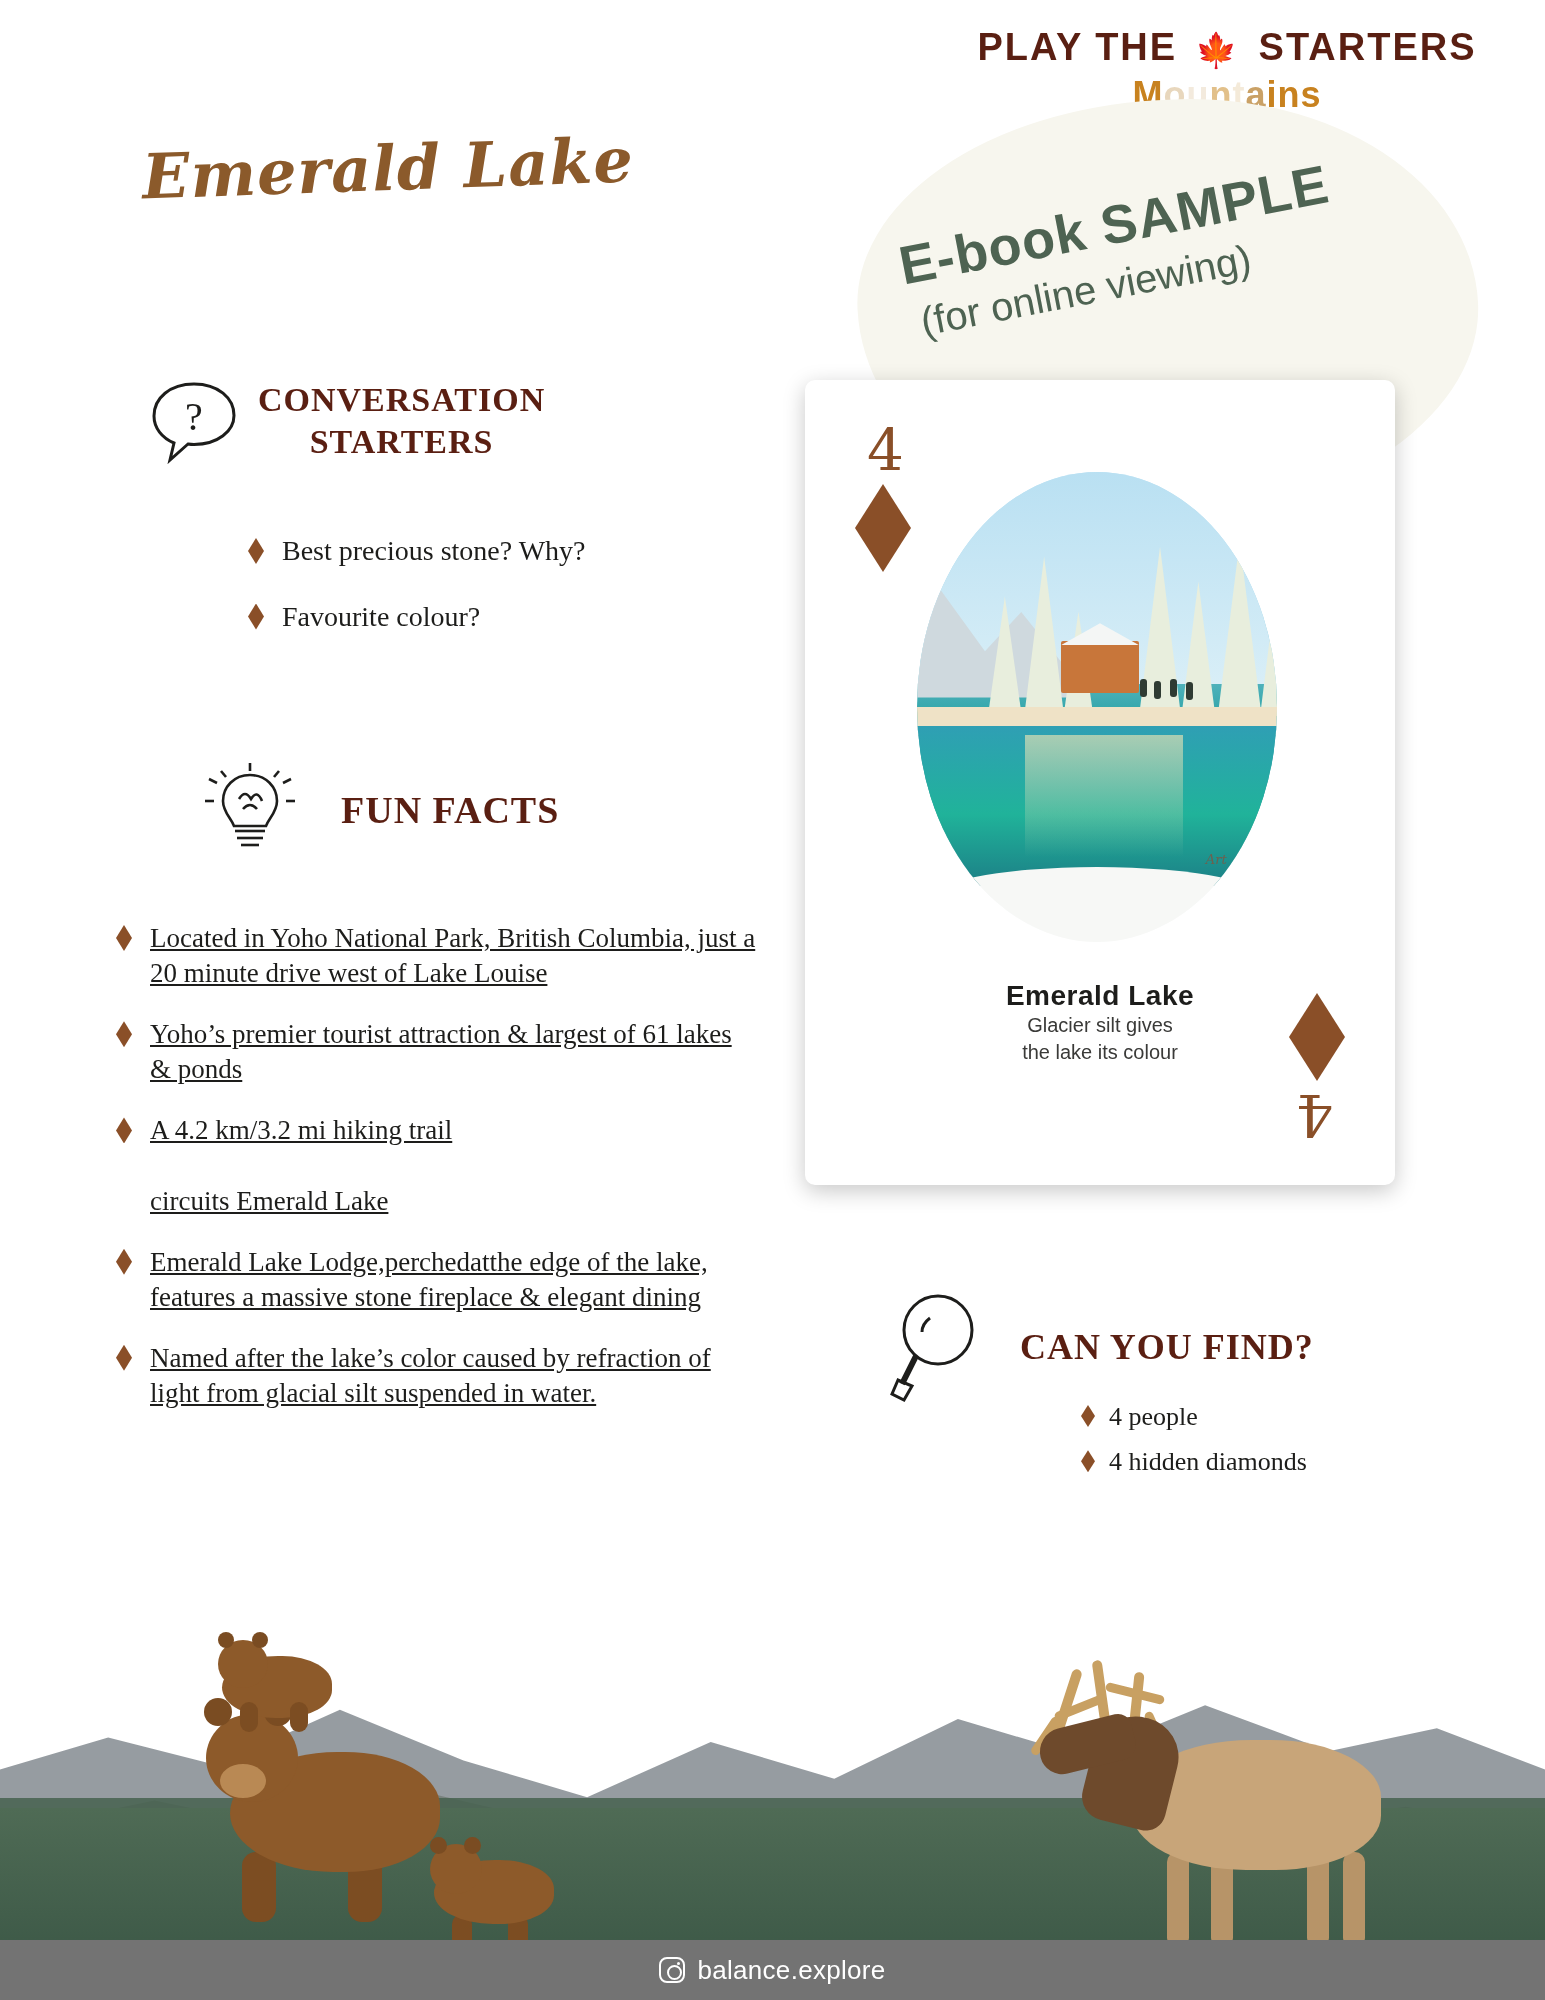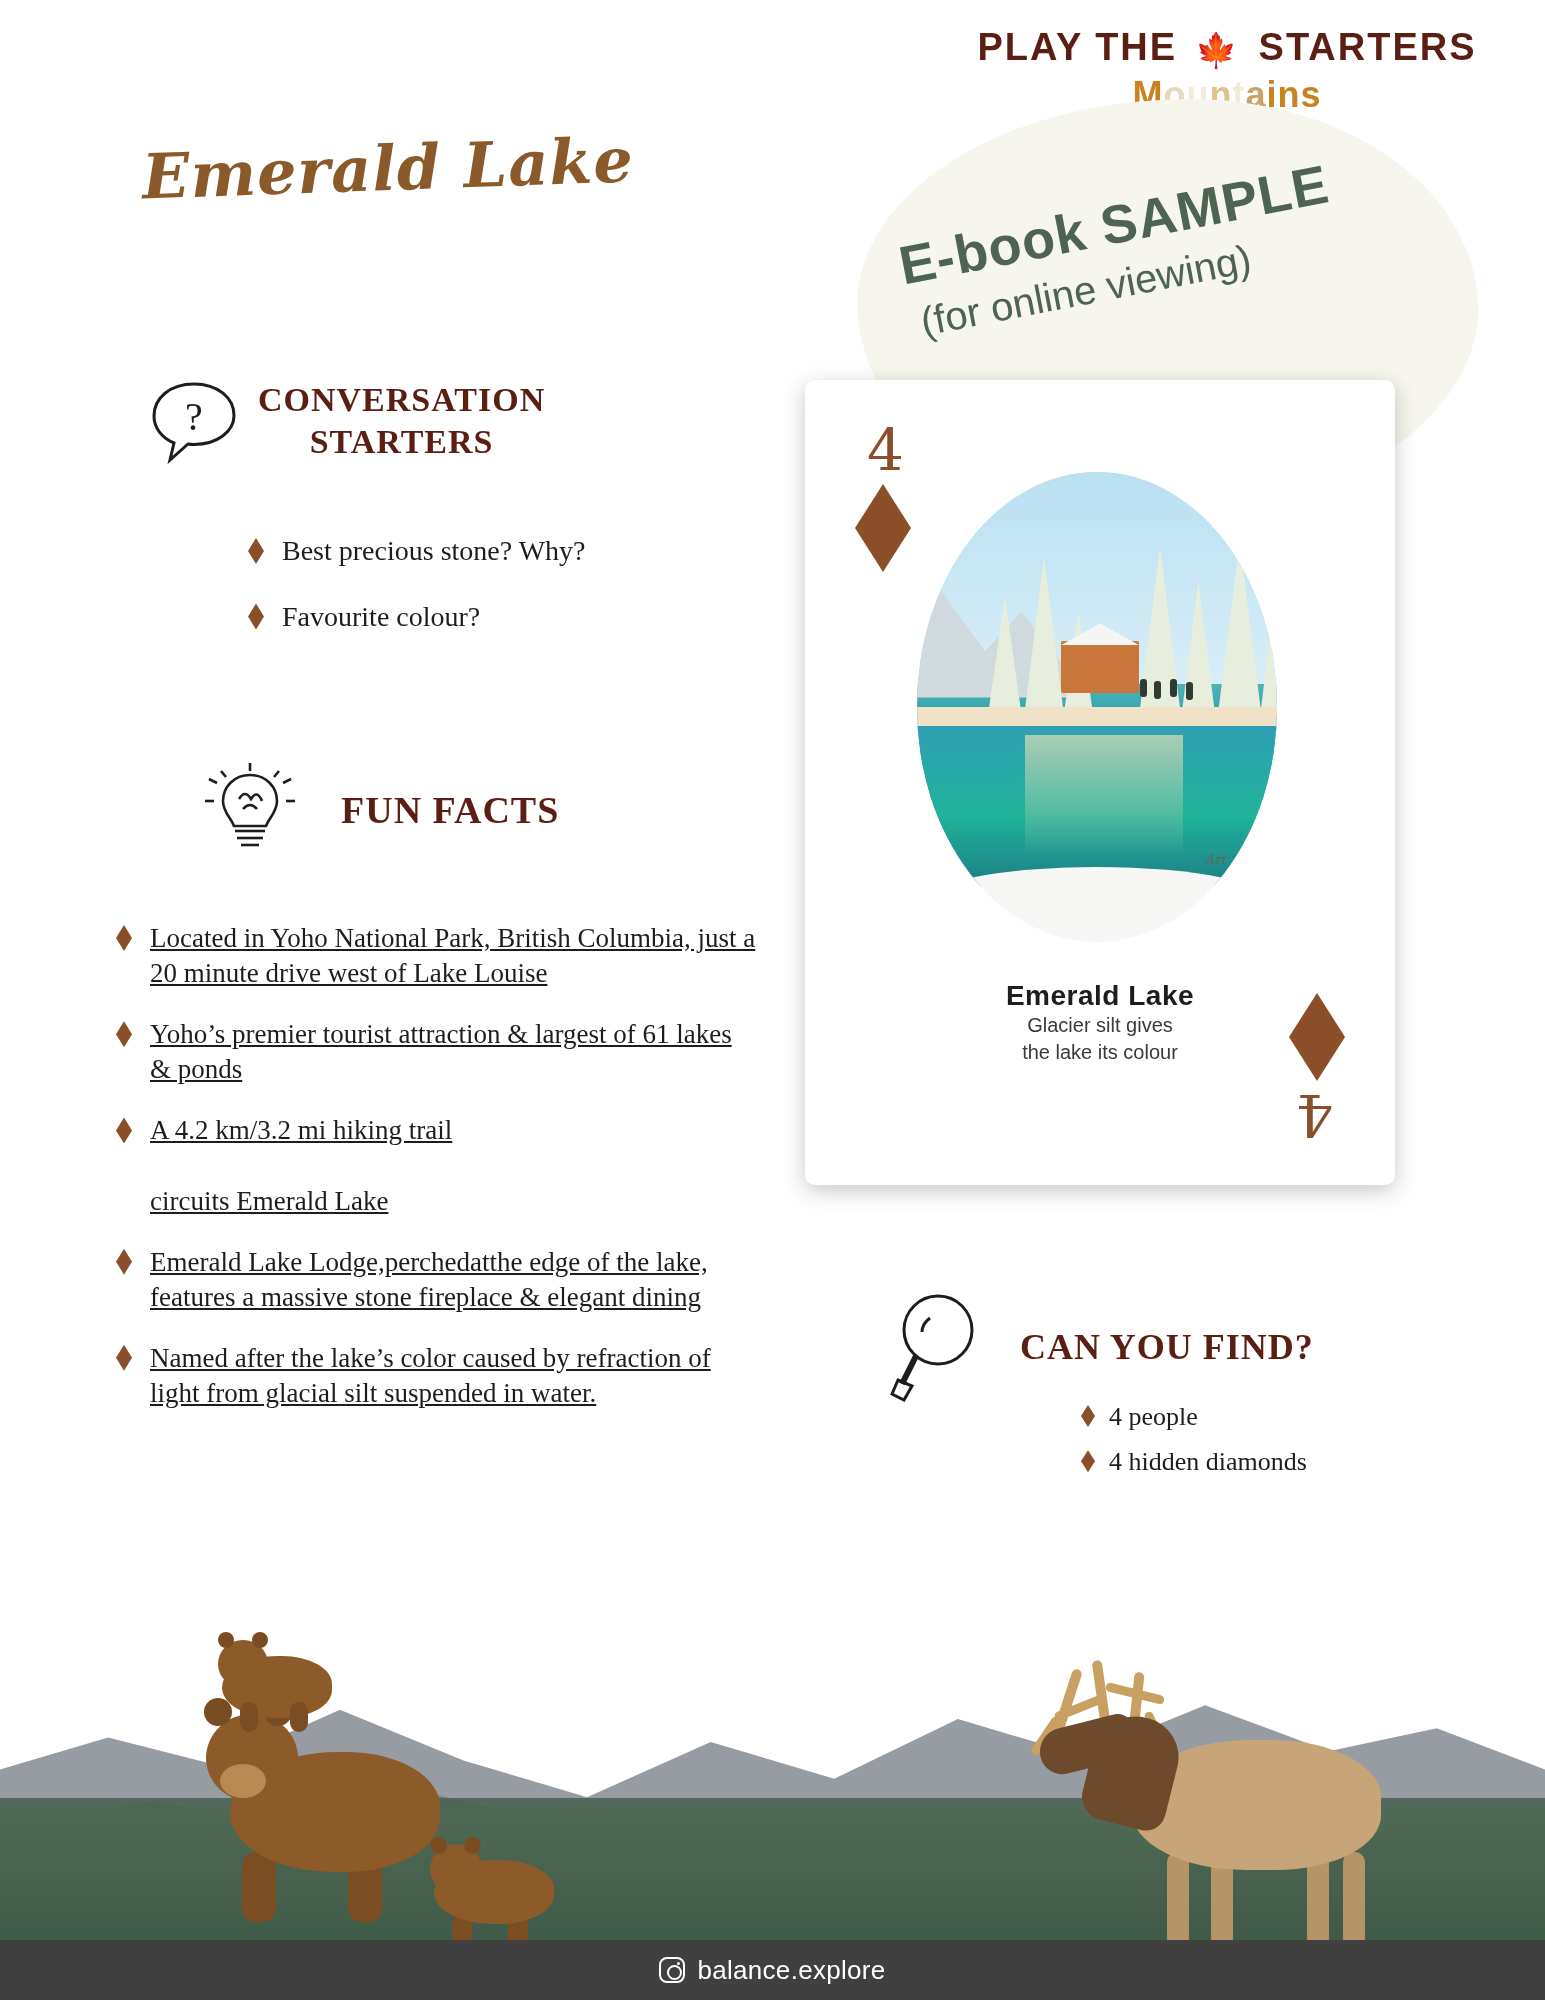--- a/index.html
+++ b/index.html
@@ -425,21 +425,21 @@
     background: #c8a062;
     border-radius: 6px;
   }
 
   
   .footer {
     position: absolute;
     left: 0; bottom: 0;
     width: 100%;
     height: 60px;
-    background: #404040;
+    background: #737373;
     display: flex;
     align-items: center;
     justify-content: center;
     gap: 12px;
   }
   .footer-handle {
     color: #ffffff;
     font-size: 26px;
     font-family: "Liberation Sans", sans-serif;
     letter-spacing: .3px;

